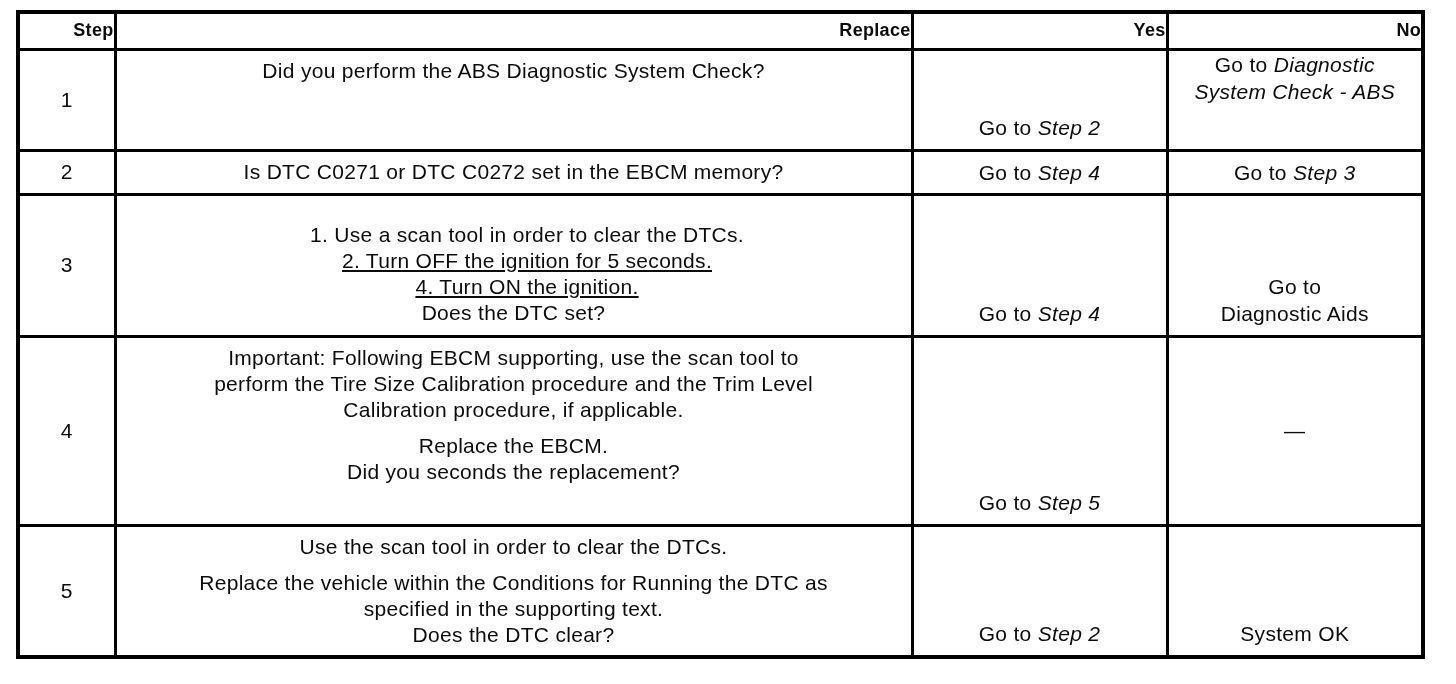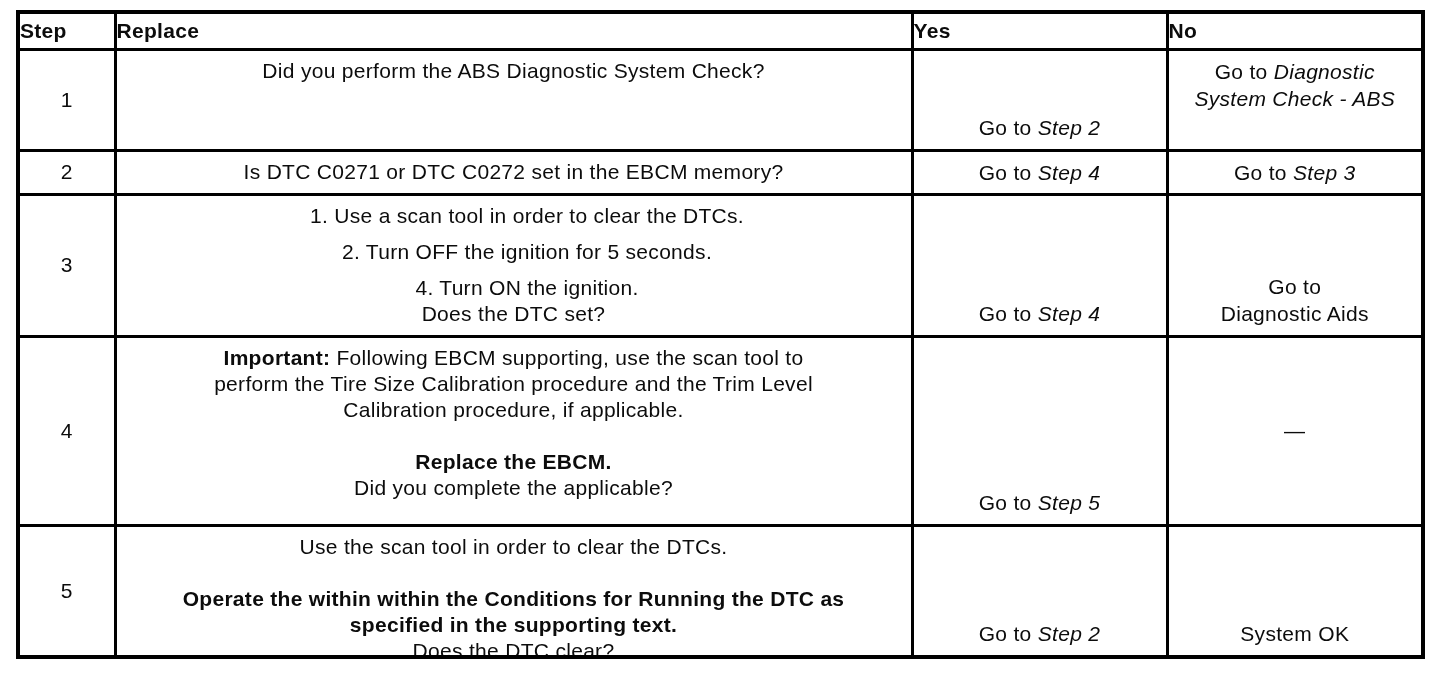--- a/index.html
+++ b/index.html
@@ -28,46 +28,46 @@
   th, td { border: 3px solid #000; padding: 0; overflow: hidden; }
 
   thead tr { height: 37px; }
   tr.r1 { height: 101px; }
   tr.r2 { height: 42px; }
   tr.r3 { height: 142px; }
   tr.r4 { height: 189px; }
   tr.r5 { height: 131px; }
 
   th {
-    font-weight: bold; text-align: left; vertical-align: middle;
-    font-size: 21px; background: #ffffff;
+    font-weight: bold; text-align: right; vertical-align: middle;
+    font-size: 18px; background: #ffffff;
   }
 
   td.step { text-align: center; vertical-align: middle; font-size: 21px; }
 
   td.action {
     vertical-align: top;
     padding: 7px 12px 8px 12px;
     line-height: 26px; text-align: center;
   }
   td.action p { margin: 0; }
-  td.action .para-gap { margin-top: 26px; font-weight: bold; }
+  td.action .para-gap { margin-top: 10px; }
 
   td.result { text-align: center; line-height: 27px; padding: 0 6px; }
   td.vb { vertical-align: bottom; padding-bottom: 8px; }
-  td.vt { vertical-align: top; padding-top: 7px; }
+  td.vt { vertical-align: top; }
   td.vm { vertical-align: middle; }
 
   .preline { white-space: pre-line; }
   i { font-style: italic; }
-  b.imp { font-weight: bold; }
+  b.imp { font-weight: normal; }
 
   .list { padding-left: 27px; }
-  .list .li { line-height: 26px; }
-  .list .li + .li { margin-top: 10px; }
+  .list .li { line-height: 26px; margin-top: 19px; }
+  .list .li + .li { margin-top: 0; text-decoration: underline; }
   .after-list { margin-top: 9px; }
 
   .cellcol { display: flex; flex-direction: column; }
   tr.r4 .cellcol { height: 170px; }
   tr.r5 .cellcol { height: 113px; }
   .push { margin-top: auto; }
 </style>
 </head>
 <body>
 
@@ -134,35 +134,35 @@
       </tr>
 
       <tr class="r4">
         <td class="step">4</td>
         <td class="action">
           <div class="cellcol">
             <p class="preline"><b class="imp">Important:</b><span> Following EBCM supporting, use the scan tool to
 perform the Tire Size Calibration procedure and the Trim Level
 Calibration procedure, if applicable.</span></p>
             <p class="para-gap">Replace the EBCM.</p>
-            <p class="push">Did you complete the applicable?</p>
+            <p class="push">Did you seconds the replacement?</p>
           </div>
         </td>
         <td class="result vb">
           <span>Go to </span><i>Step 5</i>
         </td>
         <td class="result vm">—</td>
       </tr>
 
       <tr class="r5">
         <td class="step">5</td>
         <td class="action">
           <div class="cellcol">
             <p>Use the scan tool in order to clear the DTCs.</p>
-            <p class="para-gap preline">Operate the within within the Conditions for Running the DTC as
+            <p class="para-gap preline">Replace the vehicle within the Conditions for Running the DTC as
 specified in the supporting text.</p>
             <p class="push">Does the DTC clear?</p>
           </div>
         </td>
         <td class="result vb">
           <span>Go to </span><i>Step 2</i>
         </td>
         <td class="result vb">System OK</td>
       </tr>
 

